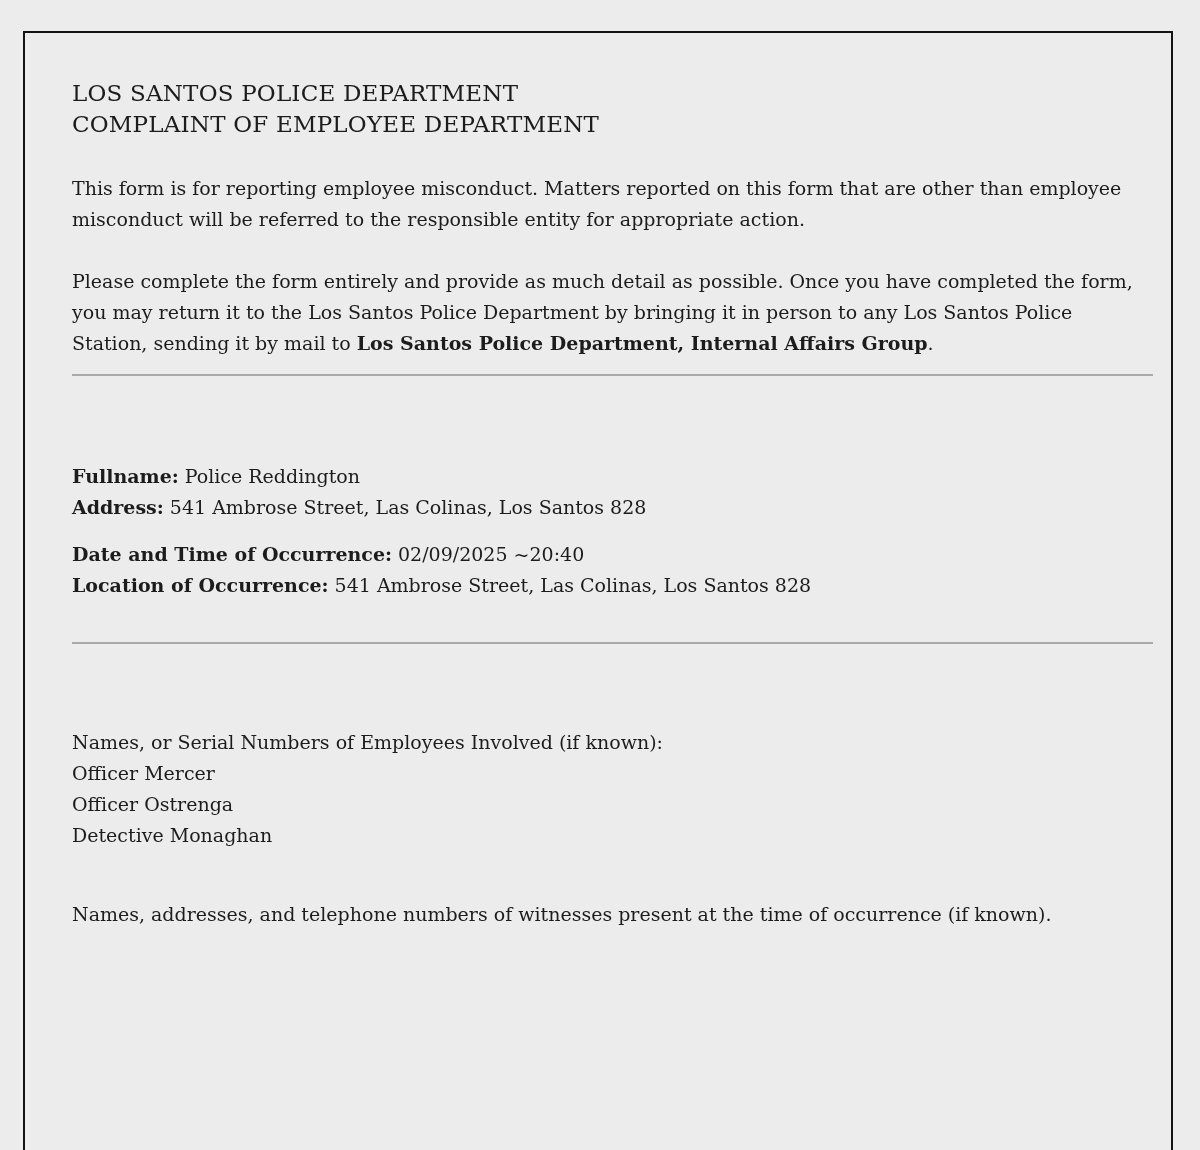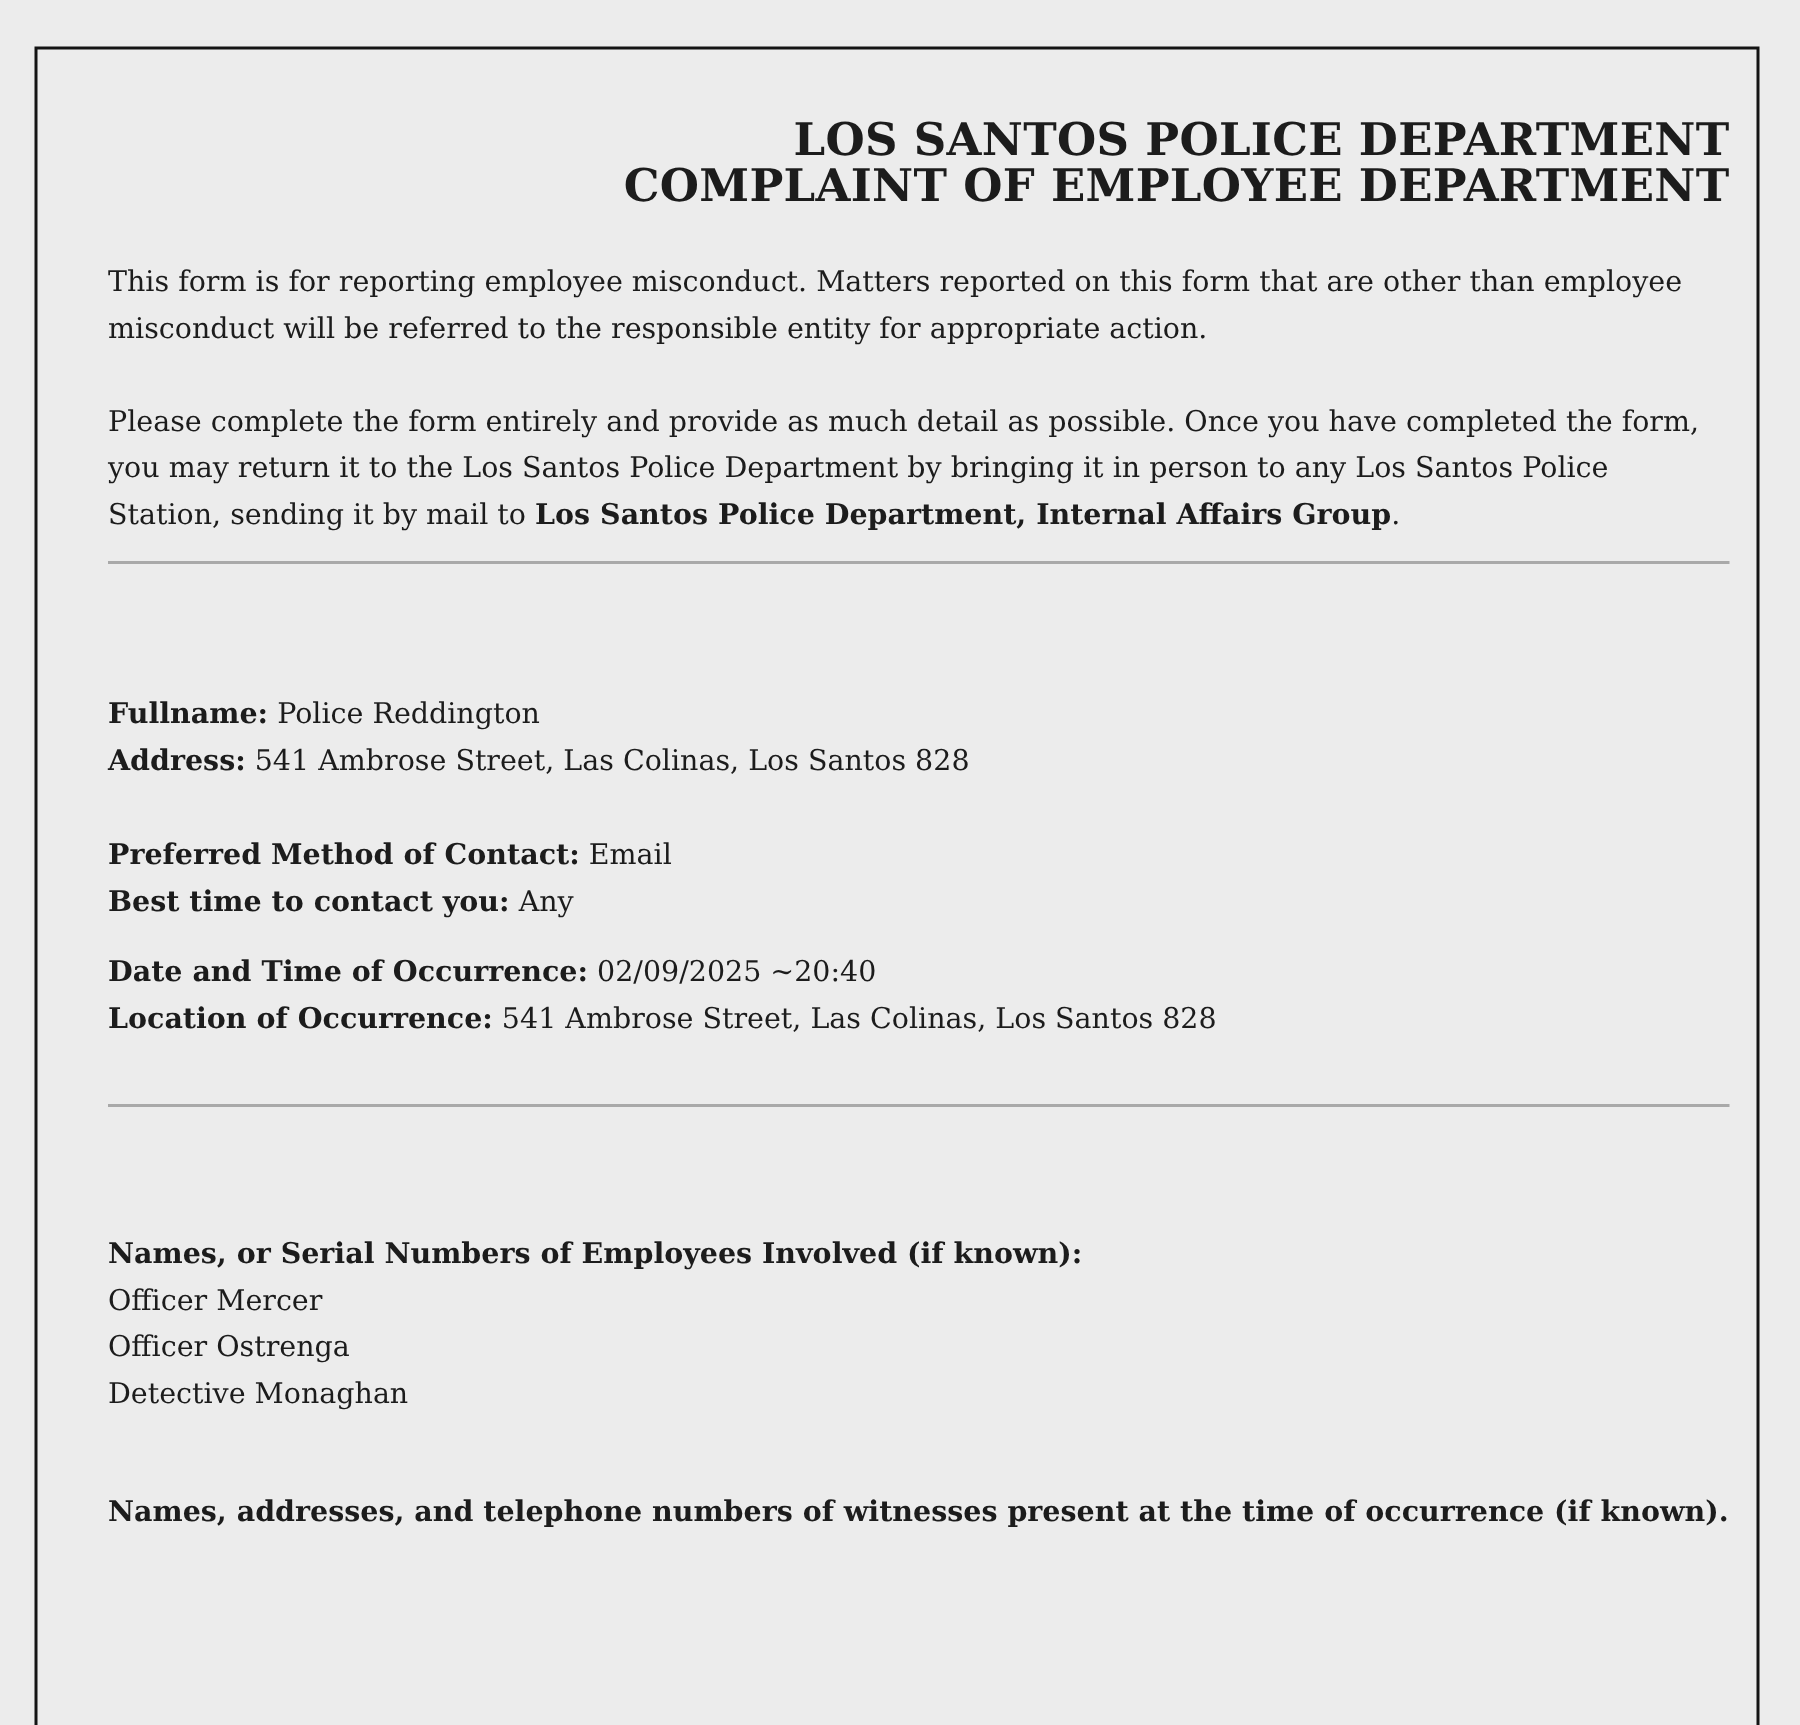--- a/index.html
+++ b/index.html
@@ -20,24 +20,24 @@
     position: absolute;
     left: 23px;
     top: 31px;
     width: 1150px;
     height: 1460px;
     border: 2px solid #141414;
     background: #ececec;
     padding: 45px 18px 60px 47px;
   }
   .doc-title {
-    font-size: 30px;
+    font-size: 23px;
     line-height: 31px;
-    font-weight: bold;
-    text-align: right;
+    font-weight: normal;
+    text-align: left;
     letter-spacing: 0.2px;
     margin: 0 0 33px 0;
   }
   .para { margin: 16px 0 31px 0; }
   .para-instructions { margin-bottom: 0; }
   .mailto {
     font-weight: bold;
     text-underline-offset: 3px;
   }
   hr.rule {
@@ -46,21 +46,21 @@
     height: 0;
     margin: 15px 0;
   }
   hr.rule-2 { margin-top: 41px; }
   .sec-contact     { margin-top: 85px; }
   .sec-method      { margin-top: 32px; }
   .sec-occurrence  { margin-top: 16px; }
   .sec-employees   { margin-top: 83px; }
   .sec-witnesses   { margin-top: 48px; }
   .lbl { font-weight: bold; margin-right: 6px; }
-  .heading-bold { font-weight: bold; }
+  .heading-bold { font-weight: normal; }
 </style>
 </head>
 <body>
 
 <div class="doc">
 
   <h1 class="doc-title">
     <div>LOS SANTOS POLICE DEPARTMENT</div>
     <div>COMPLAINT OF EMPLOYEE DEPARTMENT</div>
   </h1>
@@ -73,28 +73,20 @@
 
   <div class="sec-contact">
     <div>
       <span class="lbl">Fullname:</span><span>Police Reddington</span>
     </div>
     <div>
       <span class="lbl">Address:</span><span>541 Ambrose Street, Las Colinas, Los Santos 828</span>
     </div>
   </div>
 
-  <div class="sec-method">
-    <div>
-      <span class="lbl">Preferred Method of Contact:</span><span>Email</span>
-    </div>
-    <div>
-      <span class="lbl">Best time to contact you:</span><span>Any</span>
-    </div>
-  </div>
 
   <div class="sec-occurrence">
     <div>
       <span class="lbl">Date and Time of Occurrence:</span><span>02/09/2025 ~20:40</span>
     </div>
     <div>
       <span class="lbl">Location of Occurrence:</span><span>541 Ambrose Street, Las Colinas, Los Santos 828</span>
     </div>
   </div>
 

